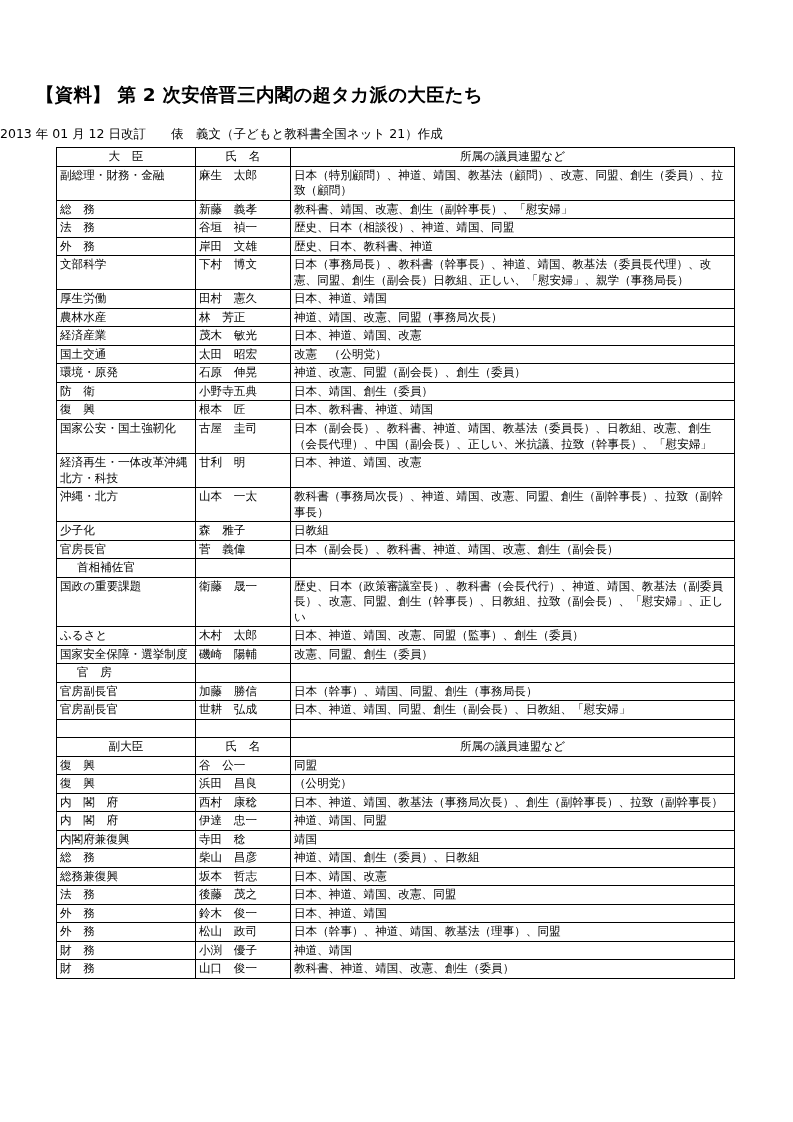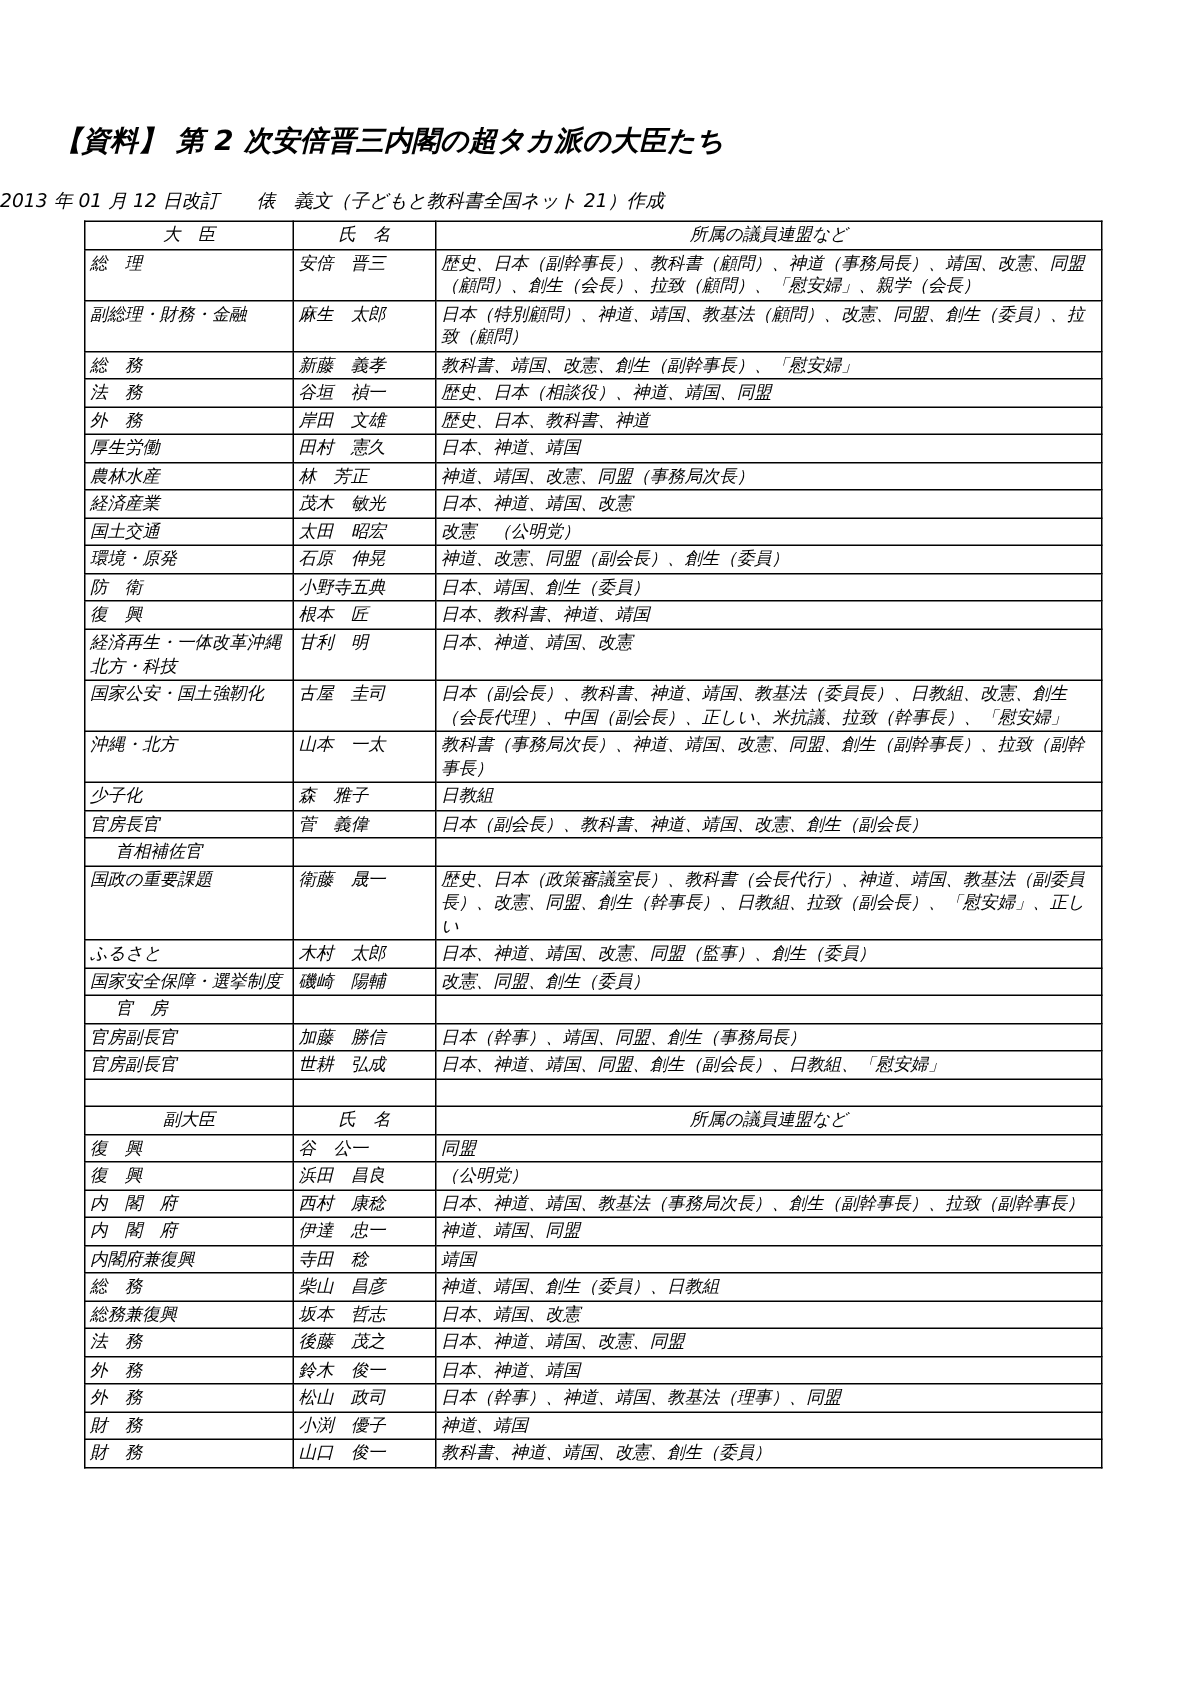--- a/index.html
+++ b/index.html
@@ -15,21 +15,20 @@
     color: #000000;
     position: relative;
     overflow: hidden;
   }
   .page {
     width: 712px;
     height: 1122px;
     box-sizing: border-box;
     padding: 0;
     position: relative;
-    font-style: italic;
   }
   .doc-title {
     position: absolute;
     left: 36px;
     top: 84px;
     font-size: 18.5px;
     font-weight: bold;
     letter-spacing: 0.2px;
     white-space: nowrap;
     line-height: 1.2;
@@ -102,45 +101,45 @@
         <col class="c-name">
         <col class="c-groups">
       </colgroup>
       <tbody id="table-body">
           <tr class="head">
             <td class="post">大　臣</td>
             <td class="name">氏　名</td>
             <td class="groups">所属の議員連盟など</td>
           </tr>
           <tr>
-            <td class="post">総　理</td>
-            <td class="name">安倍　晋三</td>
-            <td class="groups">歴史、日本（副幹事長）、教科書（顧問）、神道（事務局長）、靖国、改憲、同盟（顧問）、創生（会長）、拉致（顧問）、「慰安婦」、親学（会長）</td>
-          </tr>
-          <tr>
             <td class="post">副総理・財務・金融</td>
             <td class="name">麻生　太郎</td>
             <td class="groups">日本（特別顧問）、神道、靖国、教基法（顧問）、改憲、同盟、創生（委員）、拉致（顧問）</td>
           </tr>
           <tr>
             <td class="post">総　務</td>
             <td class="name">新藤　義孝</td>
             <td class="groups">教科書、靖国、改憲、創生（副幹事長）、「慰安婦」</td>
           </tr>
           <tr>
             <td class="post">法　務</td>
             <td class="name">谷垣　禎一</td>
             <td class="groups">歴史、日本（相談役）、神道、靖国、同盟</td>
           </tr>
           <tr>
             <td class="post">外　務</td>
             <td class="name">岸田　文雄</td>
             <td class="groups">歴史、日本、教科書、神道</td>
           </tr>
           <tr>
+            <td class="post">文部科学</td>
+            <td class="name">下村　博文</td>
+            <td class="groups">日本（事務局長）、教科書（幹事長）、神道、靖国、教基法（委員長代理）、改憲、同盟、創生（副会長）日教組、正しい、「慰安婦」、親学（事務局長）</td>
+          </tr>
+          <tr>
             <td class="post">厚生労働</td>
             <td class="name">田村　憲久</td>
             <td class="groups">日本、神道、靖国</td>
           </tr>
           <tr>
             <td class="post">農林水産</td>
             <td class="name">林　芳正</td>
             <td class="groups">神道、靖国、改憲、同盟（事務局次長）</td>
           </tr>
           <tr>
@@ -162,28 +161,28 @@
             <td class="post">防　衛</td>
             <td class="name">小野寺五典</td>
             <td class="groups">日本、靖国、創生（委員）</td>
           </tr>
           <tr>
             <td class="post">復　興</td>
             <td class="name">根本　匠</td>
             <td class="groups">日本、教科書、神道、靖国</td>
           </tr>
           <tr>
+            <td class="post">国家公安・国土強靭化</td>
+            <td class="name">古屋　圭司</td>
+            <td class="groups">日本（副会長）、教科書、神道、靖国、教基法（委員長）、日教組、改憲、創生（会長代理）、中国（副会長）、正しい、米抗議、拉致（幹事長）、「慰安婦」</td>
+          </tr>
+          <tr>
             <td class="post">経済再生・一体改革沖縄北方・科技</td>
             <td class="name">甘利　明</td>
             <td class="groups">日本、神道、靖国、改憲</td>
-          </tr>
-          <tr>
-            <td class="post">国家公安・国土強靭化</td>
-            <td class="name">古屋　圭司</td>
-            <td class="groups">日本（副会長）、教科書、神道、靖国、教基法（委員長）、日教組、改憲、創生（会長代理）、中国（副会長）、正しい、米抗議、拉致（幹事長）、「慰安婦」</td>
           </tr>
           <tr>
             <td class="post">沖縄・北方</td>
             <td class="name">山本　一太</td>
             <td class="groups">教科書（事務局次長）、神道、靖国、改憲、同盟、創生（副幹事長）、拉致（副幹事長）</td>
           </tr>
           <tr>
             <td class="post">少子化</td>
             <td class="name">森　雅子</td>
             <td class="groups">日教組</td>

